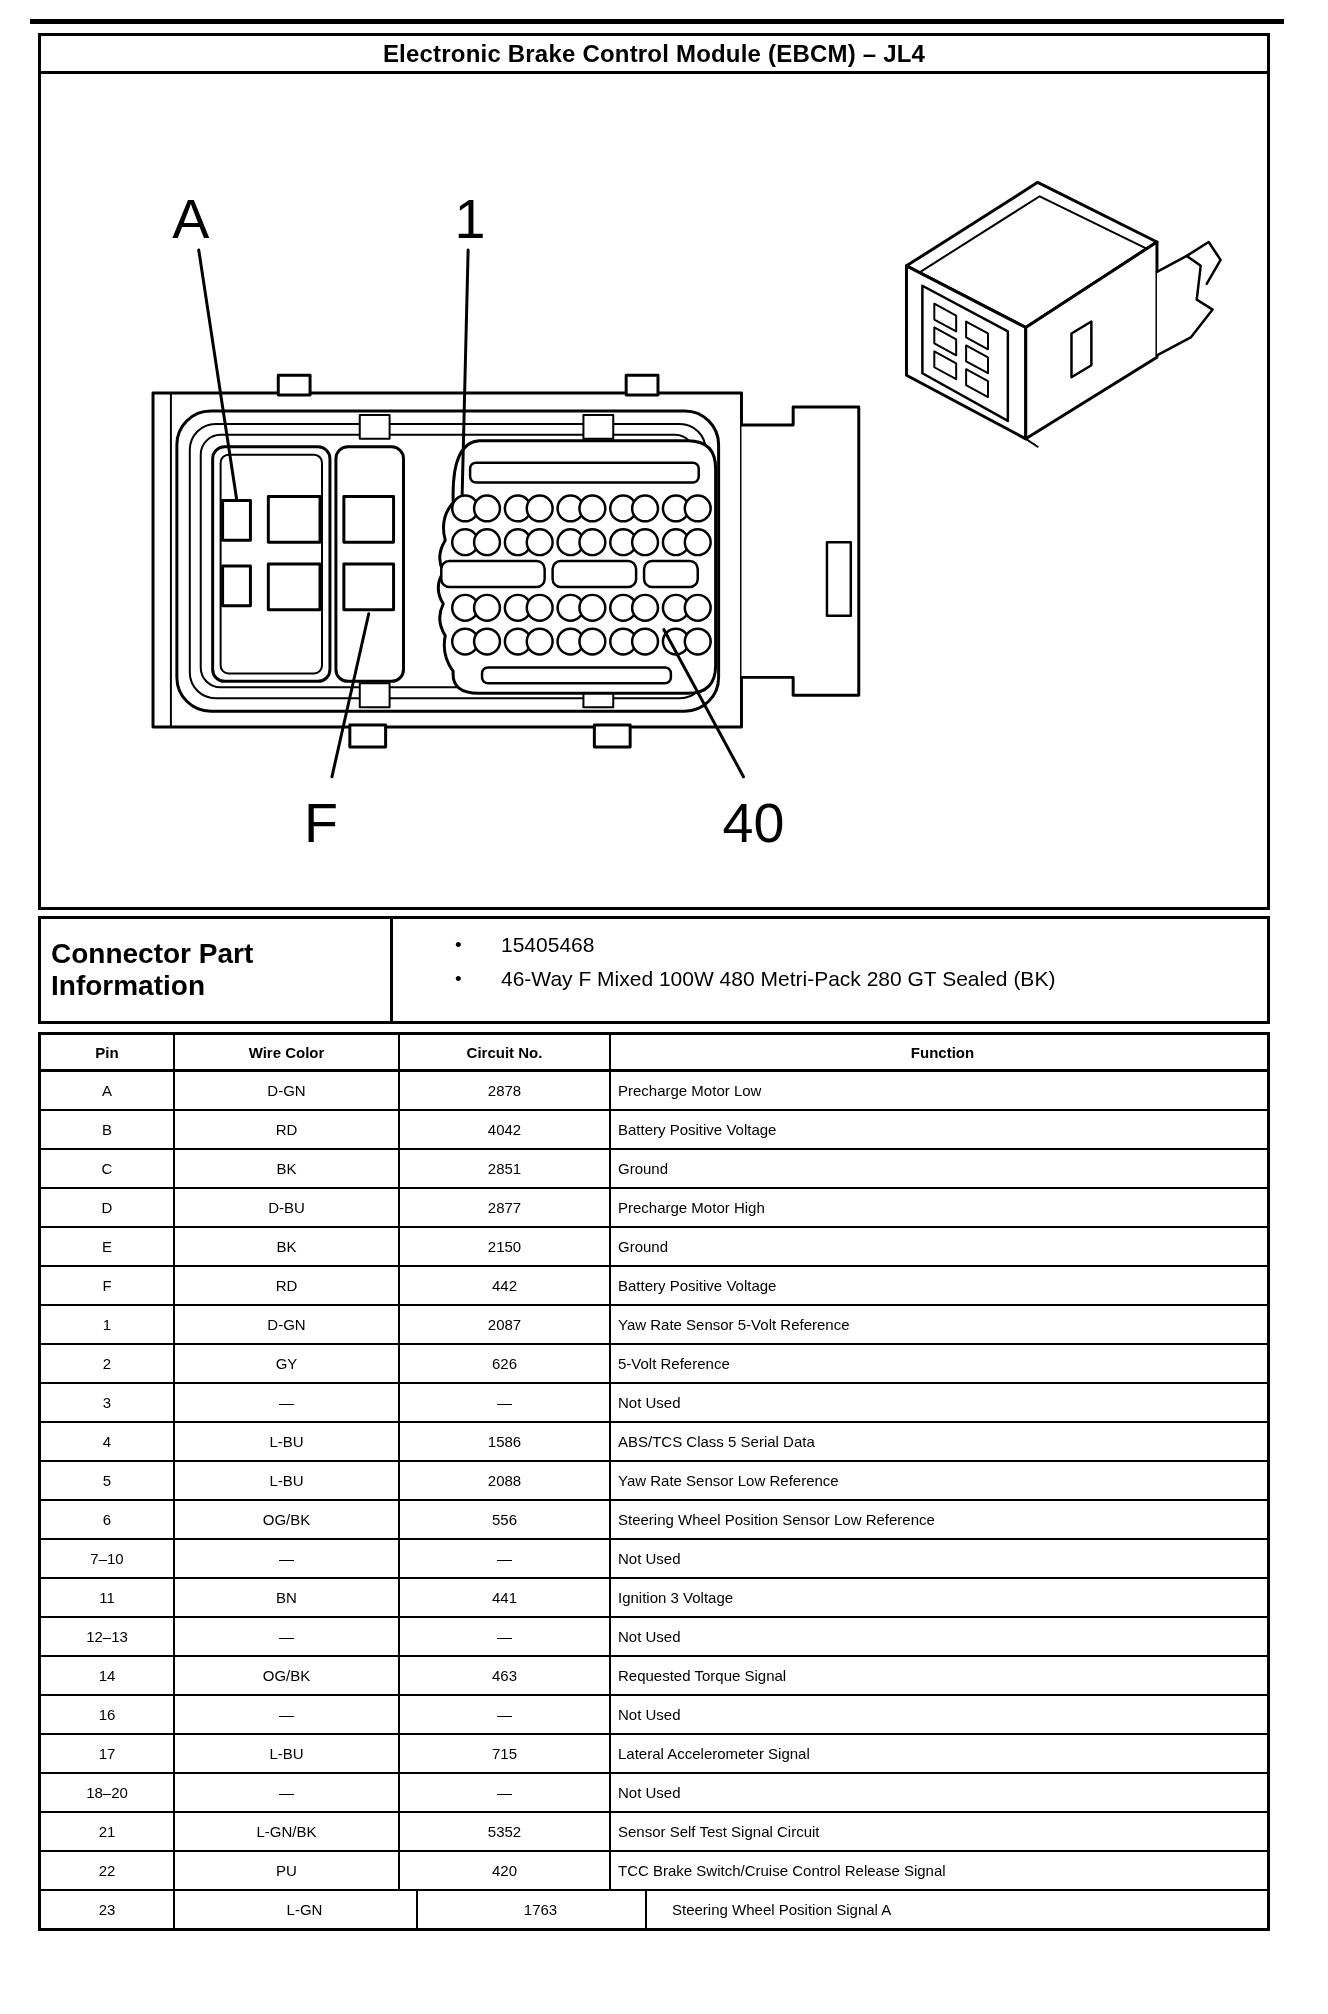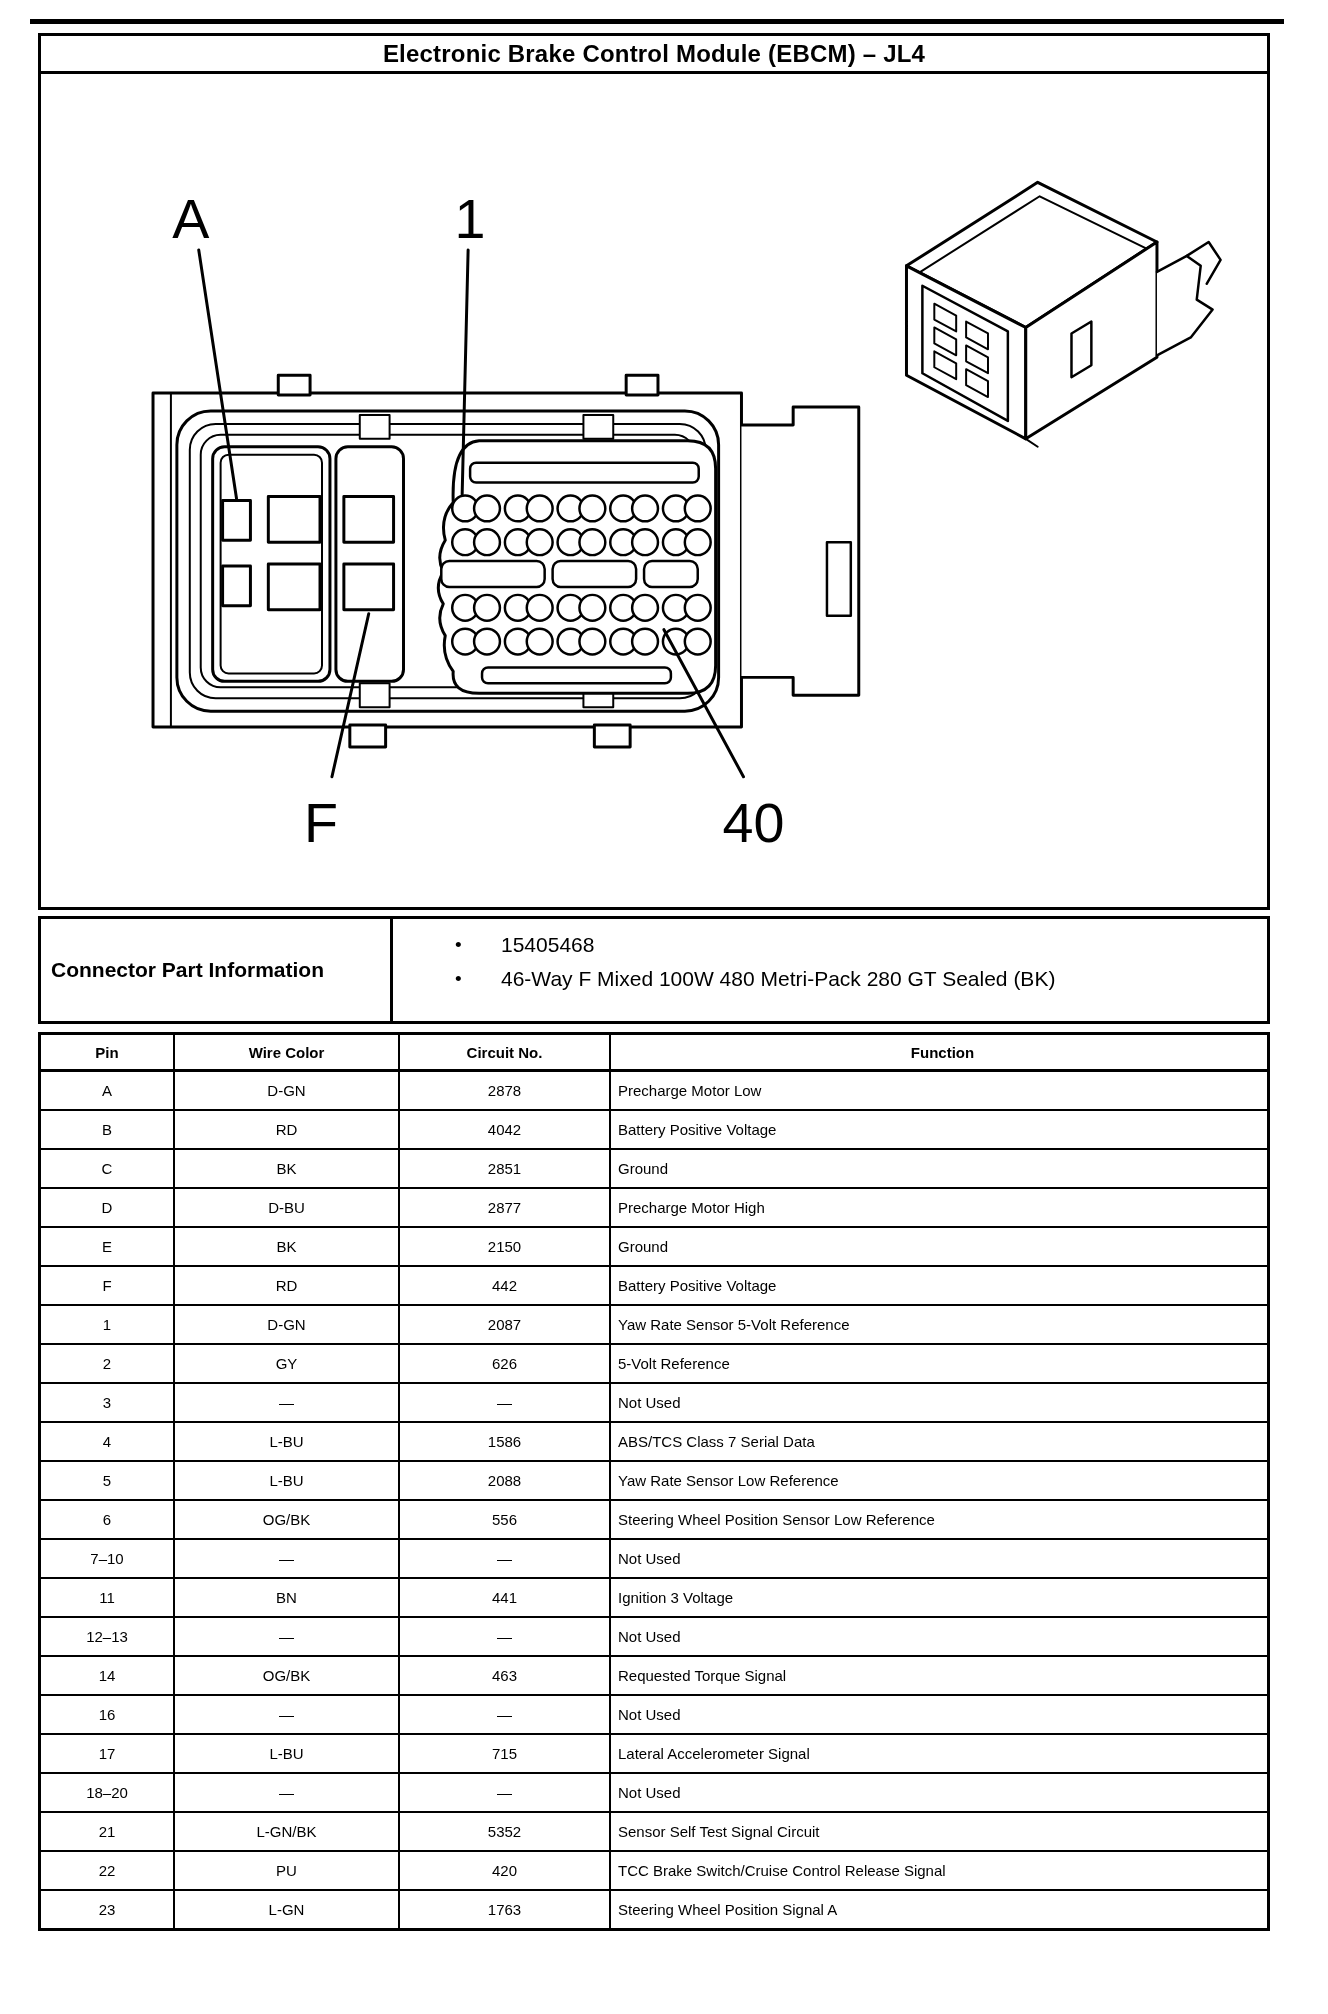--- a/index.html
+++ b/index.html
@@ -23,38 +23,38 @@
   }
   .diagram-region { position:absolute; top:41px; left:0; right:0; bottom:0; overflow:hidden; }
   .diagram-region svg { display:block; width:100%; height:100%; }
   svg text { font-family:"Liberation Sans", sans-serif; fill:var(--ink); }
 
   
   #box-connector-info { top:916px; height:108px; display:grid; grid-template-columns:352px 1fr; }
   .ci-label {
     border-right:3px solid var(--ink);
     display:flex; align-items:center; padding-left:10px;
-    font-weight:bold; font-size:21px;
+    font-weight:bold; font-size:28px;
   }
   .ci-bullets { padding:9px 8px 0 62px; font-size:21px; }
   .bullet-line { display:flex; align-items:center; height:34px; }
   .bullet-glyph { width:46px; font-size:19px; }
 
   
   #box-pin-table { top:1032px; font-size:15px; }
   .thead {
     display:grid; grid-template-columns:134px 225px 211px 1fr;
     font-weight:bold; border-bottom:3px solid var(--ink);
   }
   .thead .c { height:34px; }
   .trow {
     display:grid; grid-template-columns:134px 225px 211px 1fr;
     border-bottom:2px solid var(--ink);
   }
-  .trow:last-child { border-bottom:none; }
+  .trow:last-child { border-bottom:none;gap:18px; }
   .c {
     height:37px; display:flex; align-items:center; justify-content:center;
     border-right:2px solid var(--ink); overflow:hidden; white-space:nowrap;
   }
   .c.fn { justify-content:flex-start; padding-left:7px; border-right:none; }
 </style>
 </head>
 <body>
 
 <div class="top-rule"></div>
@@ -272,21 +272,21 @@
     <div class="c">3</div>
     <div class="c">—</div>
     <div class="c">—</div>
     <div class="c fn">Not Used</div>
   </div>
 
   <div class="trow">
     <div class="c">4</div>
     <div class="c">L-BU</div>
     <div class="c">1586</div>
-    <div class="c fn">ABS/TCS Class 7 Serial Data</div>
+    <div class="c fn">ABS/TCS Class 5 Serial Data</div>
   </div>
 
   <div class="trow">
     <div class="c">5</div>
     <div class="c">L-BU</div>
     <div class="c">2088</div>
     <div class="c fn">Yaw Rate Sensor Low Reference</div>
   </div>
 
   <div class="trow">

